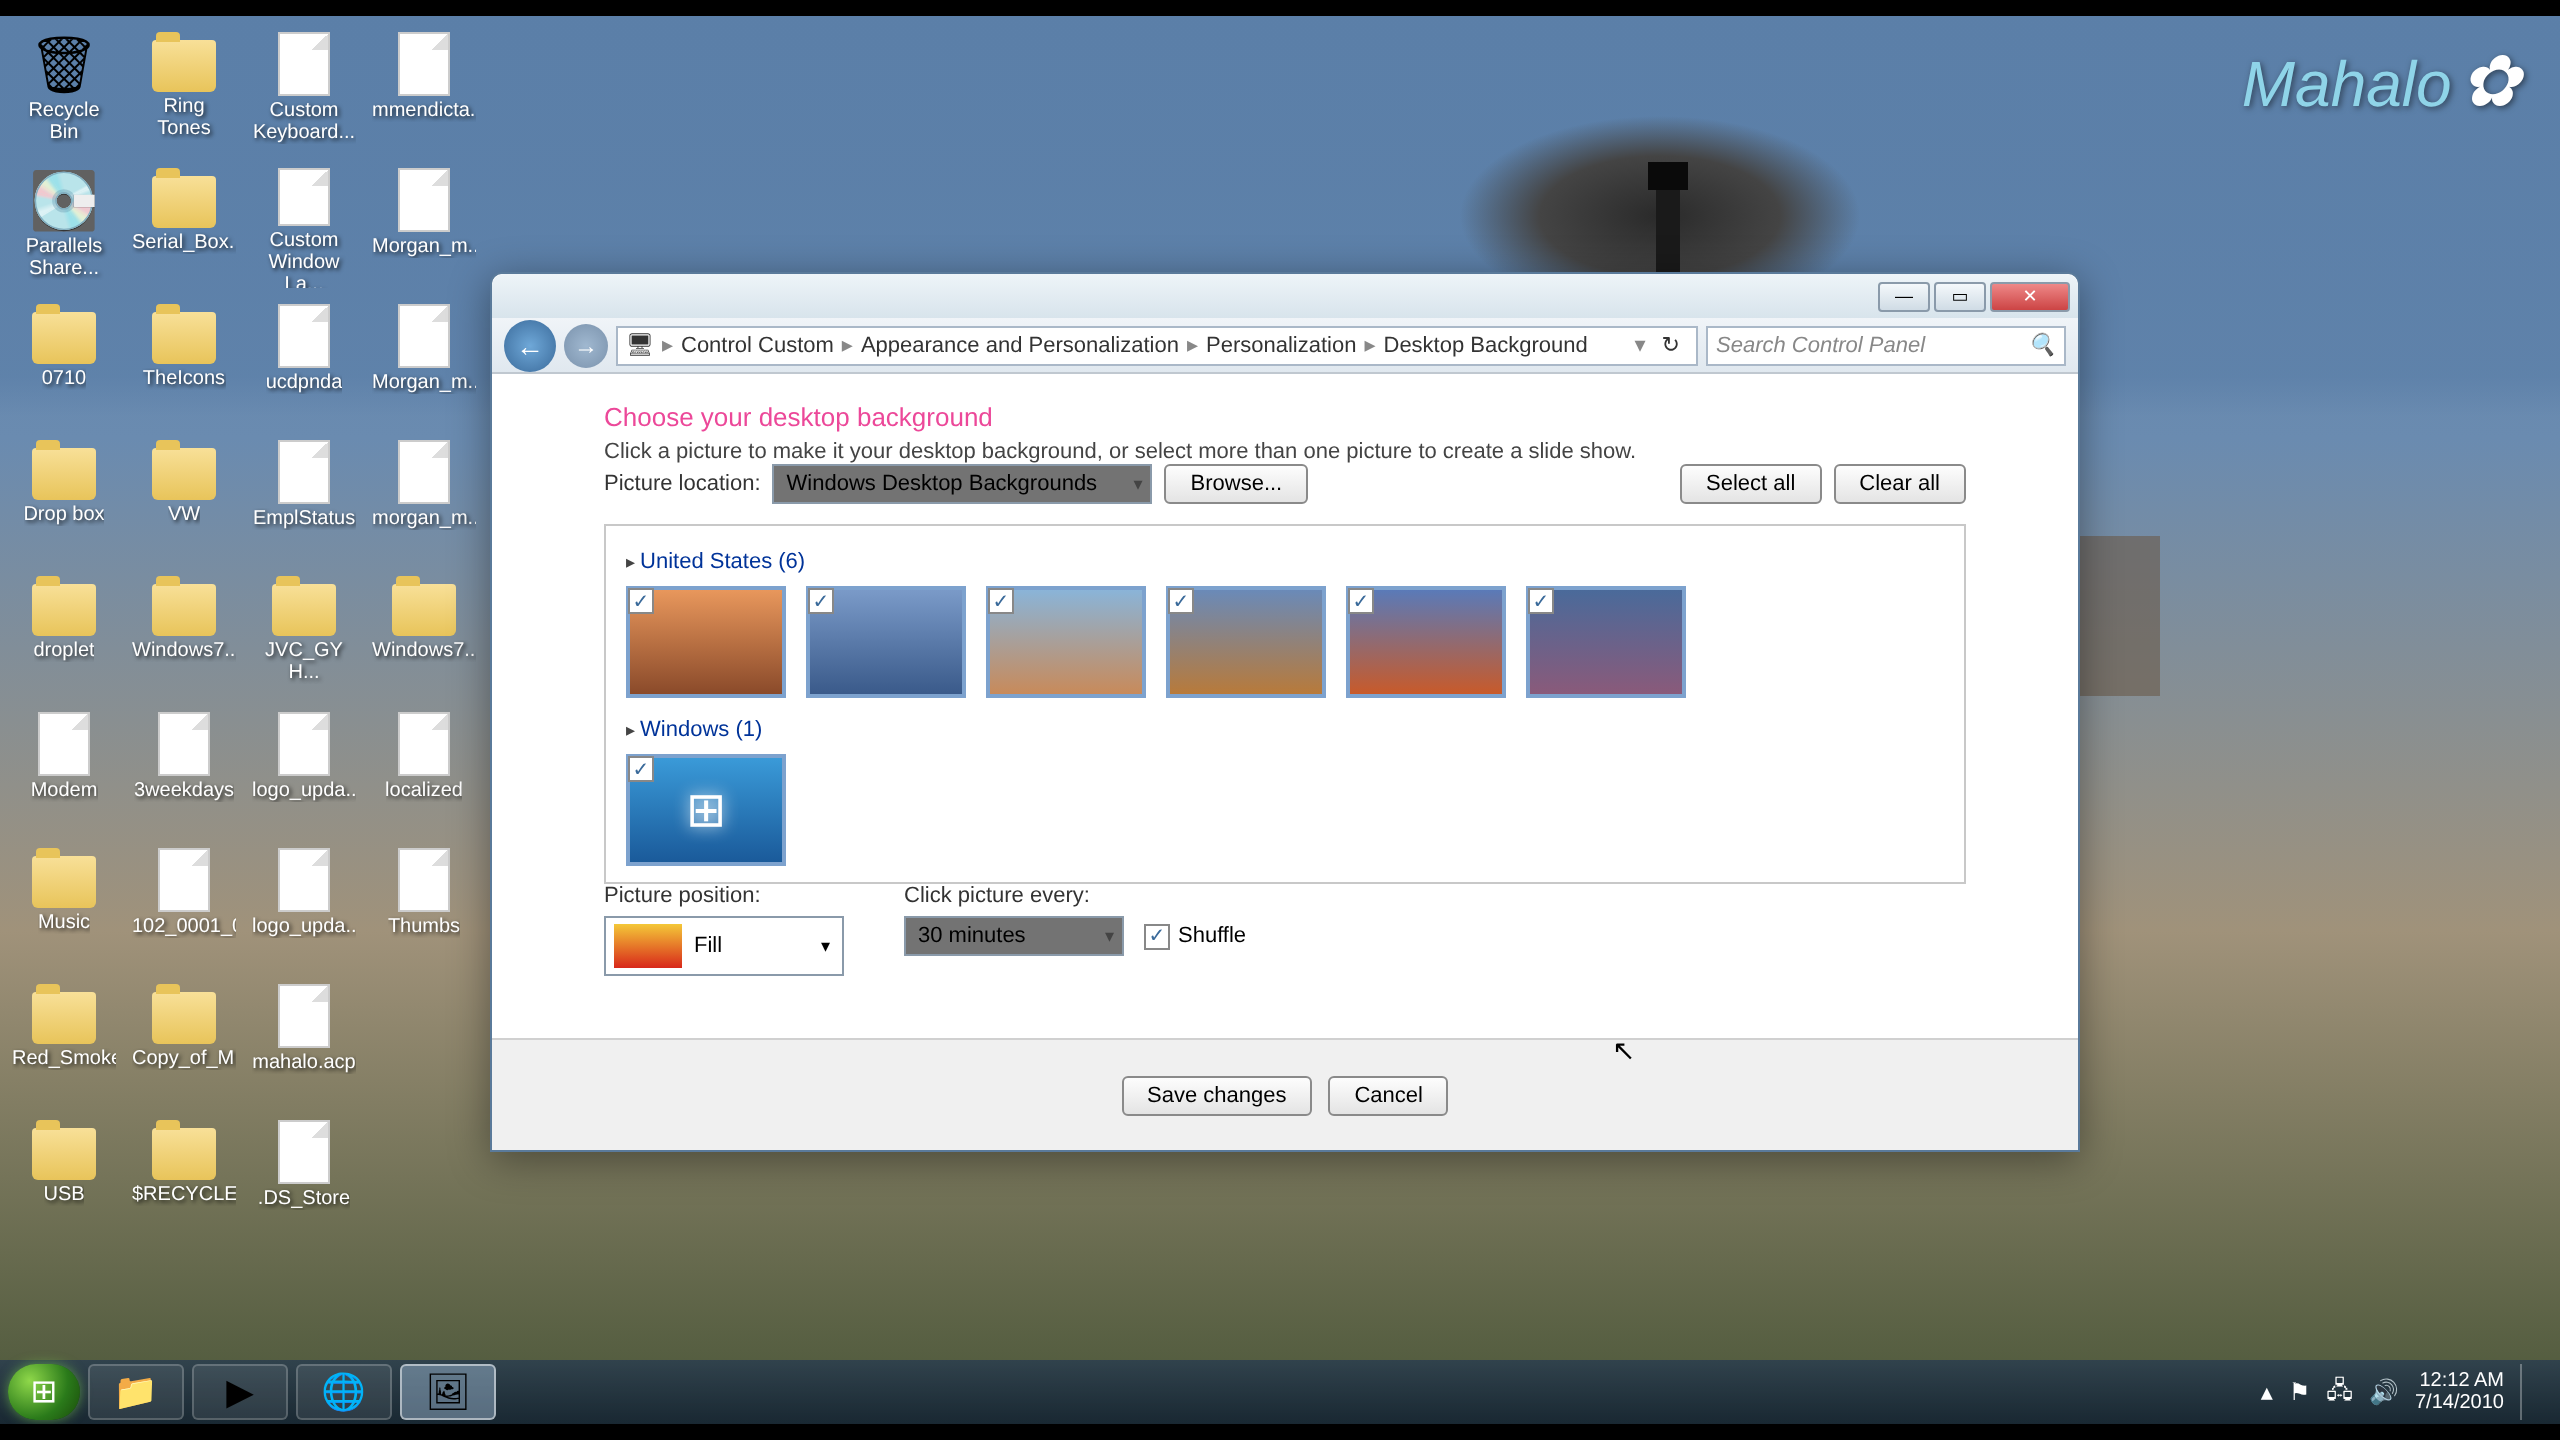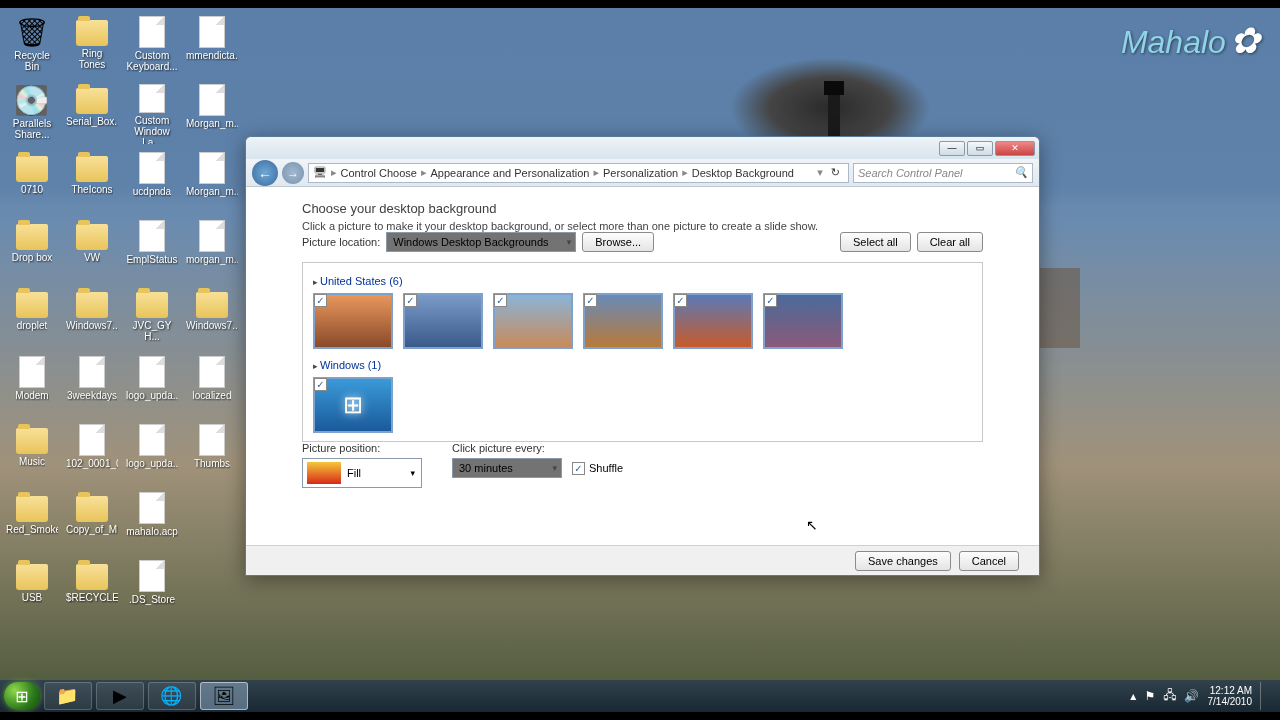--- a/index.html
+++ b/index.html
@@ -28,21 +28,21 @@
 .win-btn.close{background:linear-gradient(#e88,#c44);color:#fff;width:40px}
 .addressbar{height:28px;background:linear-gradient(#f0f4f8,#e0e8ef);display:flex;align-items:center;padding:0 6px;gap:4px;border-bottom:1px solid #c0c8d0}
 .nav-btn{width:26px;height:26px;border-radius:50%;background:radial-gradient(#6fa8d8,#3a6a9a);display:flex;align-items:center;justify-content:center;color:#fff;font-size:14px;cursor:pointer}
 .nav-btn.fwd{background:radial-gradient(#a0b8d0,#7a92ac);width:22px;height:22px;font-size:12px}
 .breadcrumb{flex:1;height:20px;background:#fff;border:1px solid #aab8c8;display:flex;align-items:center;padding:0 4px;font-size:11px;color:#333}
 .bc-sep{color:#888;margin:0 4px}
 .bc-item{cursor:pointer}
 .searchbox{width:180px;height:20px;background:#fff;border:1px solid #aab8c8;display:flex;align-items:center;padding:0 4px;font-size:11px;color:#888;font-style:italic}
 .searchbox-icon{margin-left:auto;color:#5a7a9a}
 .content{padding:14px 56px 10px 56px;height:calc(100% - 88px);position:relative}
-.heading{font-size:13px;color:#404040;margin-bottom:4px}
+.heading{font-size:13px;color:#ec4899;margin-bottom:4px}
 .subtext{font-size:11px;color:#444;}
 .row{display:flex;align-items:center;gap:6px;font-size:11px;margin-bottom:10px}
 .label{color:#333}
 .dropdown{height:20px;background:#737373;border:1px solid #8a9aaa;padding:0 18px 0 6px;font-size:11px;display:flex;align-items:center;position:relative;cursor:pointer}
 .dropdown::after{content:"▾";position:absolute;right:4px;font-size:9px;color:#444}
 .btn{height:20px;padding:0 12px;background:linear-gradient(#fdfdfd,#e4e4e4);border:1px solid #8a8a8a;border-radius:3px;font-size:11px;cursor:pointer;display:flex;align-items:center}
 .gallery{border:1px solid #c8c8c8;height:180px;overflow-y:auto;padding:8px 10px;position:relative;background:#fff}
 .group-title{font-size:11px;color:#003399;margin:4px 0 6px 0;cursor:pointer}
 .group-title::before{content:"▸ ";font-size:9px;color:#444}
 .thumbs{display:flex;gap:10px;flex-wrap:wrap;margin-bottom:10px}
@@ -55,21 +55,21 @@
 .t4{background:linear-gradient(#6a8ab8,#b87a3a)}
 .t5{background:linear-gradient(#5a7ab8,#c85a2a)}
 .t6{background:linear-gradient(#4a6a9a,#8a5a7a)}
 .t7{background:linear-gradient(#3a9ad8,#1a5a9a);display:flex;align-items:center;justify-content:center}
 .t7::after{content:"⊞";font-size:24px;color:#fff;text-shadow:0 0 8px #fff}
 .position-row{display:flex;gap:30px;align-items:flex-start;margin-top:0;font-size:11px}
 .pos-col{display:flex;flex-direction:column;gap:4px}
 .pos-select{width:120px;height:30px;border:1px solid #8a9aaa;display:flex;align-items:center;gap:6px;padding:0 4px;cursor:pointer;position:relative}
 .pos-select::after{content:"▾";position:absolute;right:6px;font-size:9px}
 .pos-thumb{width:34px;height:22px;background:linear-gradient(#f4c838,#d8281a)}
-.footer{position:absolute;bottom:0;left:0;right:0;height:30px;background:#f0f0f0;border-top:1px solid #d0d0d0;display:flex;justify-content:flex-end;align-items:center;gap:8px;padding:0 20px}
+.footer{position:absolute;bottom:0;left:0;right:0;height:56px;background:#f0f0f0;border-top:1px solid #d0d0d0;display:flex;justify-content:center;align-items:center;gap:8px;padding:0 20px}
 .cursor{position:absolute;top:330px;left:560px;font-size:14px;color:#000;pointer-events:none;z-index:100}
 
 .taskbar{position:absolute;bottom:0;left:0;width:100%;height:32px;background:linear-gradient(rgba(40,60,80,.8),rgba(20,35,50,.9));display:flex;align-items:center;padding:0 4px;gap:4px;backdrop-filter:blur(4px)}
 .start-orb{width:36px;height:28px;border-radius:14px;background:radial-gradient(circle at 30% 30%,#8fd84a,#2a7a1a 60%,#1a4a0a);display:flex;align-items:center;justify-content:center;cursor:pointer;box-shadow:0 0 6px rgba(120,200,80,.6)}
 .start-orb::after{content:"⊞";color:#fff;font-size:16px}
 .task-btn{width:48px;height:28px;border:1px solid rgba(255,255,255,.2);border-radius:3px;background:rgba(255,255,255,.08);display:flex;align-items:center;justify-content:center;font-size:18px;cursor:pointer}
 .task-btn.active{background:rgba(180,210,240,.4);border-color:rgba(255,255,255,.5)}
 .tray{margin-left:auto;display:flex;align-items:center;gap:8px;color:#fff;font-size:10px;padding-right:8px}
 .tray-icon{font-size:12px;cursor:pointer}
 .clock{text-align:right;line-height:11px}
@@ -230,21 +230,21 @@
       <div class="win-btn">—</div>
       <div class="win-btn">▭</div>
       <div class="win-btn close">✕</div>
     </div>
     <div class="addressbar">
       <div class="nav-btn">←</div>
       <div class="nav-btn fwd">→</div>
       <div class="breadcrumb">
         <span>🖥</span>
         <span class="bc-sep">▸</span>
-        <span class="bc-item">Control Choose</span>
+        <span class="bc-item">Control Custom</span>
         <span class="bc-sep">▸</span>
         <span class="bc-item">Appearance and Personalization</span>
         <span class="bc-sep">▸</span>
         <span class="bc-item">Personalization</span>
         <span class="bc-sep">▸</span>
         <span class="bc-item">Desktop Background</span>
         <span class="bc-sep" style="margin-left:auto">▾</span>
         <span style="margin:0 4px">↻</span>
       </div>
       <div class="searchbox">

